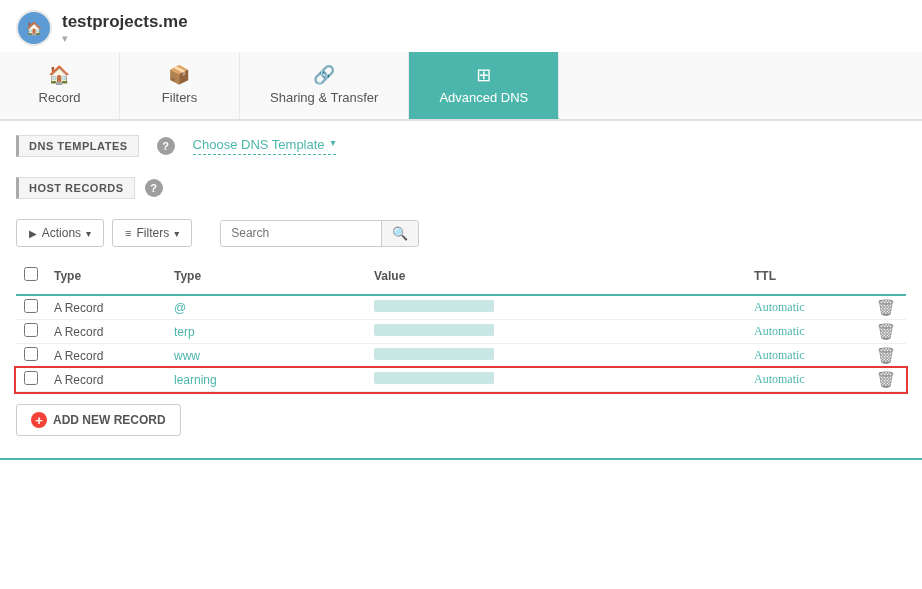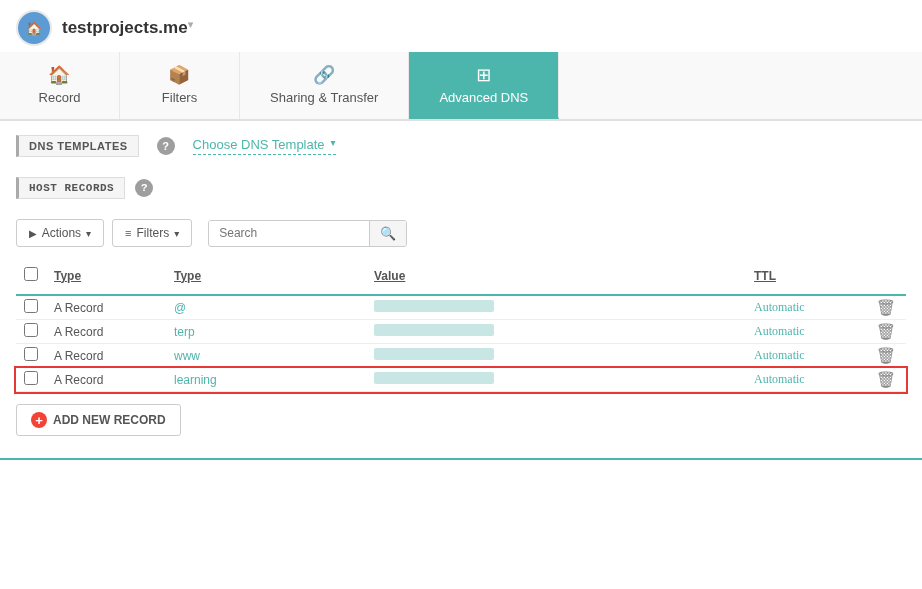--- a/index.html
+++ b/index.html
@@ -16,29 +16,29 @@
 
     
     .dns-template-row { display: flex; align-items: center; padding: 14px 16px; gap: 18px; }
     .dns-template-select { display: flex; align-items: flex-start; gap: 6px; color: #4db6ac; font-size: 13px; cursor: pointer; border-bottom: 1px dashed #4db6ac; padding-bottom: 2px; }
     .dns-template-select .arrow { color: #4db6ac; font-size: 10px; }
 
     
     .toolbar { display: flex; align-items: center; gap: 8px; padding: 10px 16px; }
     .btn { display: inline-flex; align-items: center; gap: 5px; padding: 6px 12px; border: 1px solid #ccc; border-radius: 3px; background: #fff; cursor: pointer; font-size: 12px; color: #555; }
     .btn-play { background: #fff; }
-    .search-box { display: flex; align-items: center; border: 1px solid #ccc; border-radius: 3px; overflow: hidden; margin-left: 8px; }
+    .search-box { display: flex; align-items: center; border: 1px solid #ccc; border-radius: 3px; overflow: hidden; margin-left: 20px; }
     .search-box input { border: none; outline: none; padding: 5px 10px; font-size: 12px; width: 160px; color: #999; }
     .search-box .search-btn { padding: 5px 10px; background: #f5f5f5; border-left: 1px solid #ccc; cursor: pointer; color: #777; }
 
     
     .table-container { padding: 0 16px; }
     table { width: 100%; border-collapse: collapse; }
     thead tr { border-bottom: 2px solid #4db6ac; }
-    thead th { text-align: left; padding: 10px 8px; font-size: 12px; font-weight: 600; color: #555; text-decoration: underline; }
+    thead th { text-align: left; padding: 10px 8px; font-size: 12px; font-weight: 600; color: #555; }
     tbody tr { border-bottom: 1px solid #eee; }
     tbody td { padding: 2px 8px; font-size: 12px; color: #555; vertical-align: middle; }
     .host-link { color: #4db6ac; }
     .ttl-auto { color: #4db6ac; font-family: Liberation Serif, serif; }
     .value-blur { display: inline-block; width: 120px; height: 12px; background: #c8e6e4; border-radius: 2px; }
     .delete-btn { color: #888; cursor: pointer; font-size: 16px; display: flex; align-items: center; justify-content: center; }
     .checkbox { width: 14px; height: 14px; cursor: pointer; }
     .col-check { width: 30px; }
     .col-type { width: 120px; }
     .col-host { width: 200px; }
@@ -57,21 +57,21 @@
     
     .header-top { display: flex; align-items: center; padding: 10px 16px 6px; }
   </style>
 </head>
 <body>
 
 <div class="header-top">
   <div class="logo-circle">
     <div style="width:32px;height:32px;background:#5c9bd4;border-radius:50%;display:flex;align-items:center;justify-content:center;color:#fff;font-size:13px;">🏠</div>
   </div>
-  <div style="display:flex;flex-direction:row;">
+  <div style="display:flex;flex-direction:column;">
     <span style="font-size:17px;font-weight:600;color:#333;">testprojects.me</span>
     <span style="color:#aaa;font-size:11px;cursor:pointer;">▾</span>
   </div>
 </div>
 
 <div class="tabs">
   <div class="tab">
     <span class="tab-icon">🏠</span>
     <span>Record</span>
   </div>
@@ -93,21 +93,21 @@
   <div class="section-label">
     <span>DNS TEMPLATES</span>
   </div>
   <div class="help-icon">?</div>
   <div class="dns-template-select">
     <span>Choose DNS Template</span>
     <span class="arrow">▾</span>
   </div>
 </div>
 
-<div style="display:flex;align-items:center;gap:10px;padding:6px 16px 10px;font-family:Liberation Mono, monospace;">
+<div style="display:flex;align-items:center;gap:10px;padding:6px 16px 10px;">
   <div class="section-label">
     <span>HOST RECORDS</span>
   </div>
   <div class="help-icon">?</div>
 </div>
 
 <div class="toolbar">
   <button class="btn btn-play">
     <span style="font-size:10px;">▶</span>
     <span>Actions</span>

